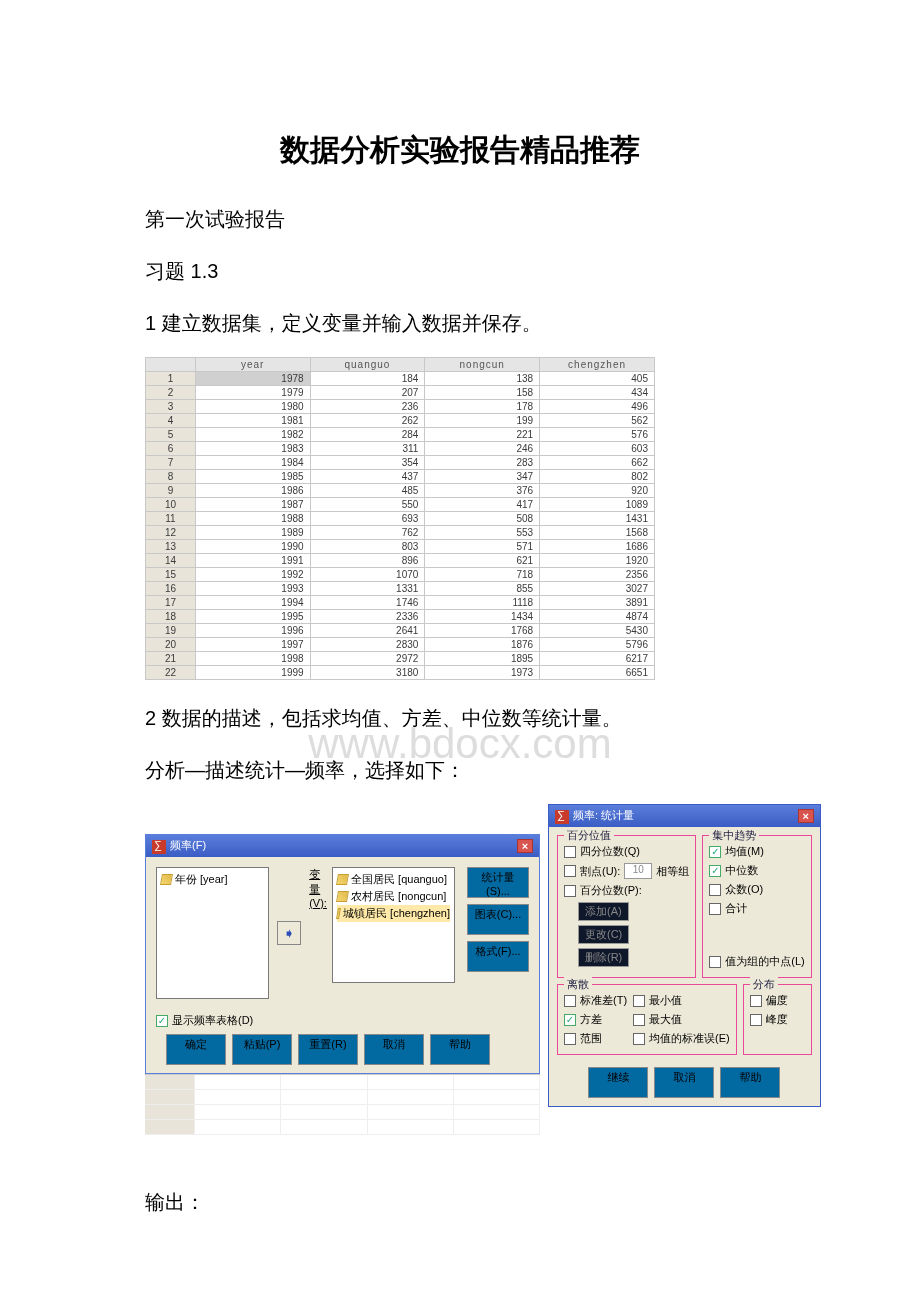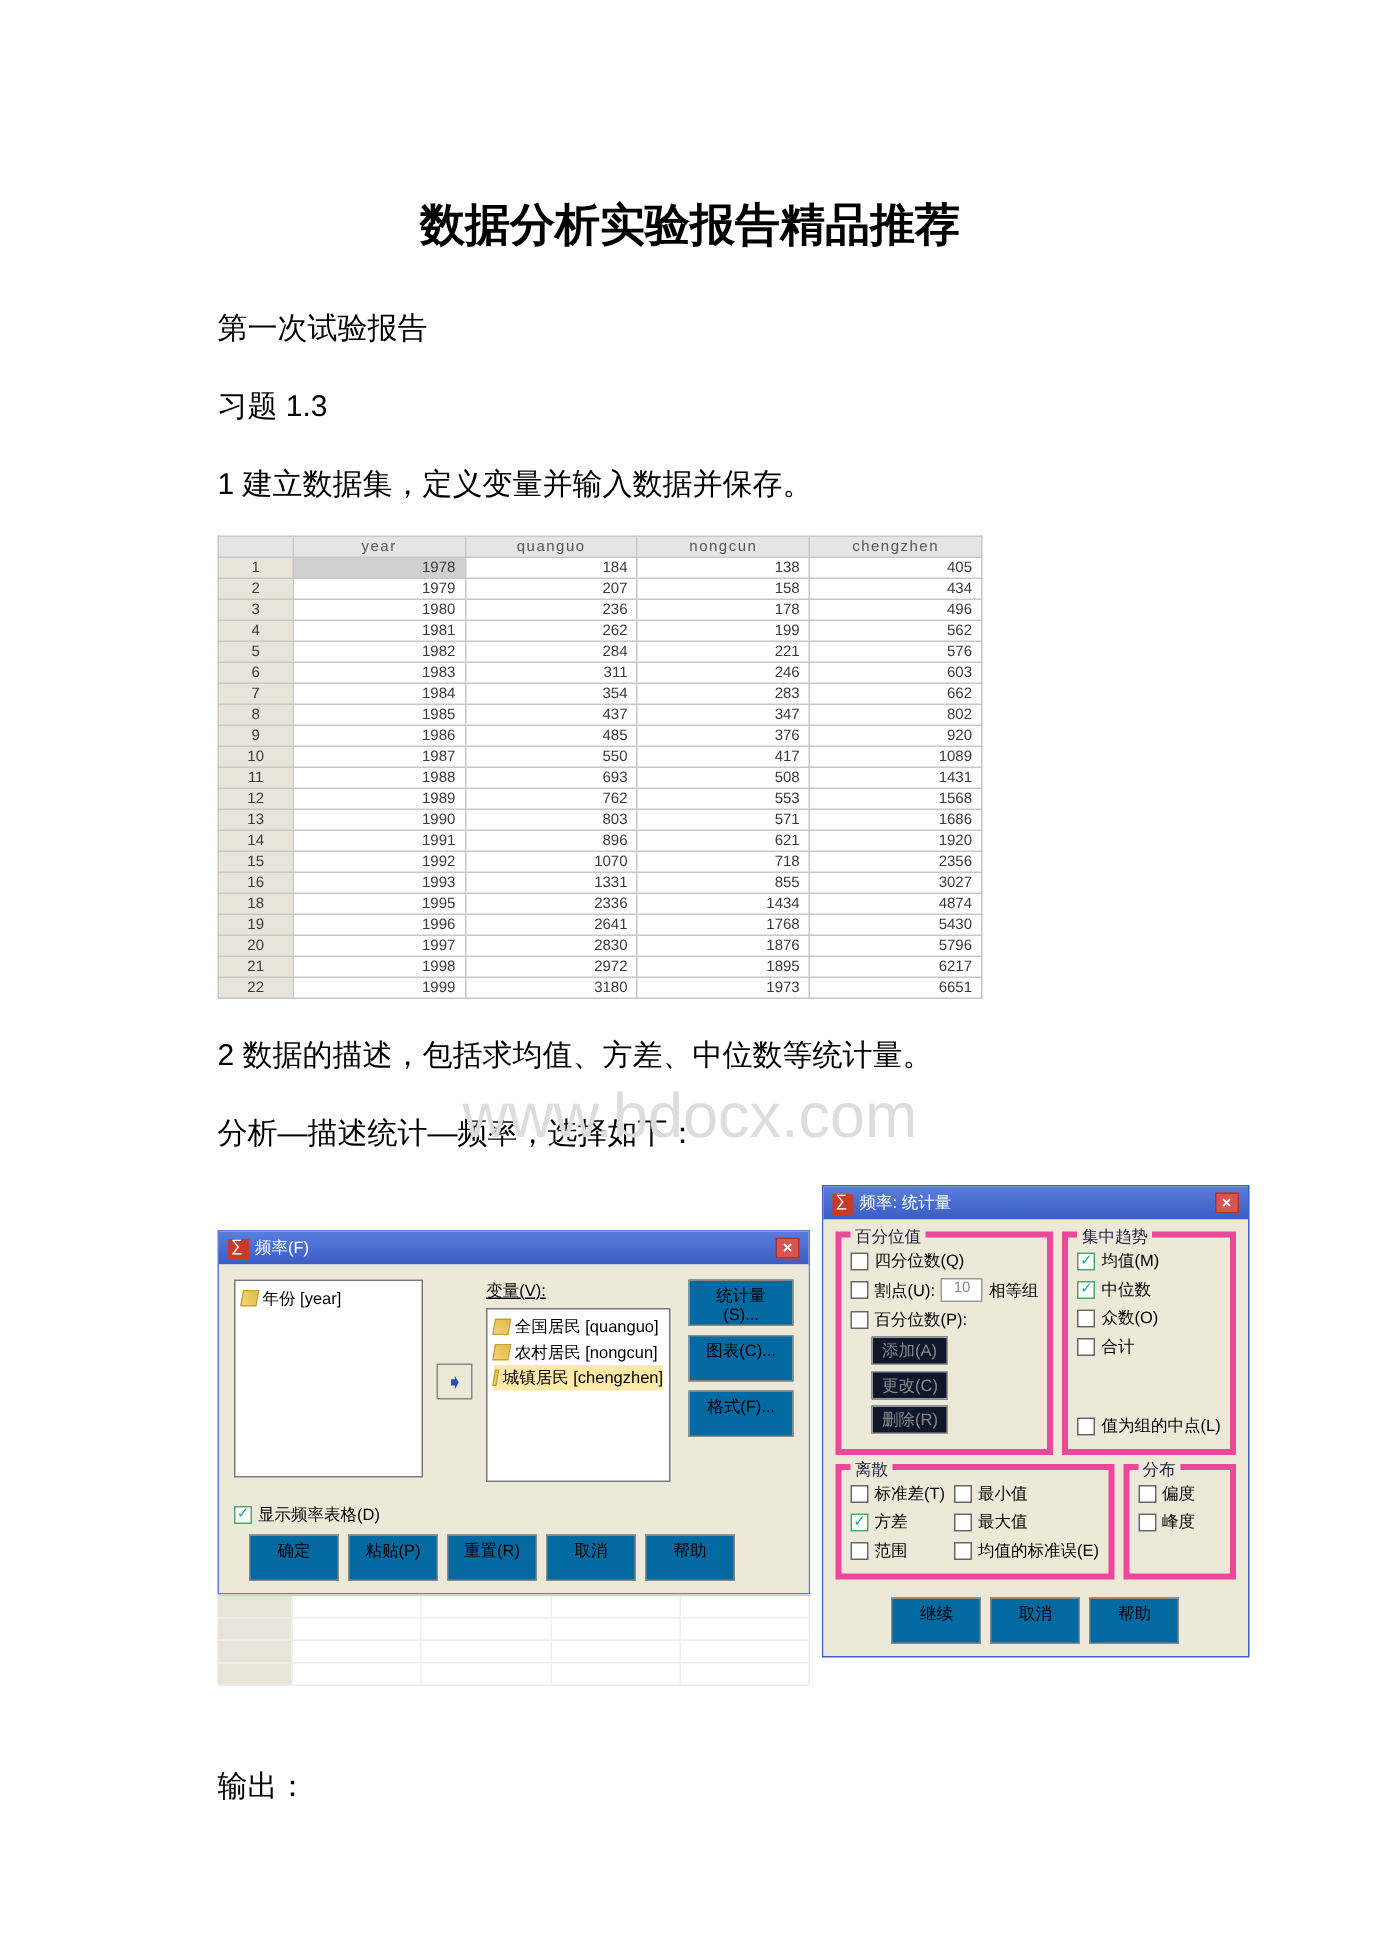--- a/index.html
+++ b/index.html
@@ -107,21 +107,21 @@
   .listbox {
     background:#fff; border:1px solid #7a7a7a; width:128px; height:132px; padding:3px 4px;
   }
   .listbox .row { display:flex; align-items:center; gap:3px; padding:1px 0; white-space:nowrap; }
   .listbox .row.sel { background:#ffe9a8; }
   .ruler-icon { display:inline-block; width:11px; height:11px; background:linear-gradient(45deg,#f5d76e,#e0b94b); border:1px solid #c7a030; transform: skewX(-10deg); }
   .midcol { display:flex; flex-direction:column; justify-content:center; align-items:center; width:26px; }
   .arrow-btn {
     width:24px;height:24px;border:1px solid #888;background:#ece9d8;display:flex;align-items:center;justify-content:center;color:#2a4db7;font-size:14px;
   }
-  .rightcol { display:flex; flex-direction:column; gap:4px; }
+  .rightcol { display:flex; flex-direction:row; gap:4px; }
   .rightcol label.vlabel { font-size:11px; }
   .rightcol .listbox { width:123px; height:116px; }
   .sidebtns { display:flex; flex-direction:column; gap:6px; margin-left:4px; }
   .winbtn {
     background:#0369a1;border:1px solid #888;padding:2px 6px;height:31px;min-width:60px;text-align:center;font-size:11px;
   }
   .checkbox-row { margin-top:14px; display:flex; align-items:center; gap:4px; }
   .chkbox { width:12px;height:12px;border:1px solid #4a6;background:#fff;display:inline-flex;align-items:center;justify-content:center;color:#2a7;font-size:10px;line-height:1; }
   .chkbox.empty { color:transparent;border-color:#666; }
   .bottom-btns { display:flex; gap:6px; margin-top:6px; margin-left:10px; }
@@ -137,21 +137,21 @@
   
   .dlg-stats {
     width: 290px;
     border: 1px solid #3a5cc4;
   }
   .dlg-stats .body {
     background:#ece9d8;
     padding:8px 8px 8px 8px;
   }
   .groupbox {
-    border:4px solid #ec4899;
+    border:1px solid #ec4899;
     padding:6px 6px 6px 6px;
     margin-bottom:6px;
     position:relative;
   }
   .groupbox .legend {
     position:absolute; top:-8px; left:6px; background:#ece9d8; padding:0 3px; color:#224; font-size:11px;
   }
   .two-col { display:flex; gap:6px; }
   .two-col > .groupbox { flex:1; }
   .gb-row { display:flex; align-items:center; gap:4px; padding:2px 0; font-size:11px; white-space:nowrap; }
@@ -283,20 +283,27 @@
         <td class="cellw">1070</td>
         <td class="cellw">718</td>
         <td class="cellw">2356</td>
       </tr>
       <tr>
         <td class="rownum">16</td>
         <td class="cellw cell-year">1993</td>
         <td class="cellw">1331</td>
         <td class="cellw">855</td>
         <td class="cellw">3027</td>
+      </tr>
+      <tr>
+        <td class="rownum">17</td>
+        <td class="cellw cell-year">1994</td>
+        <td class="cellw">1746</td>
+        <td class="cellw">1118</td>
+        <td class="cellw">3891</td>
       </tr>
       <tr>
         <td class="rownum">18</td>
         <td class="cellw cell-year">1995</td>
         <td class="cellw">2336</td>
         <td class="cellw">1434</td>
         <td class="cellw">4874</td>
       </tr>
       <tr>
         <td class="rownum">19</td>

